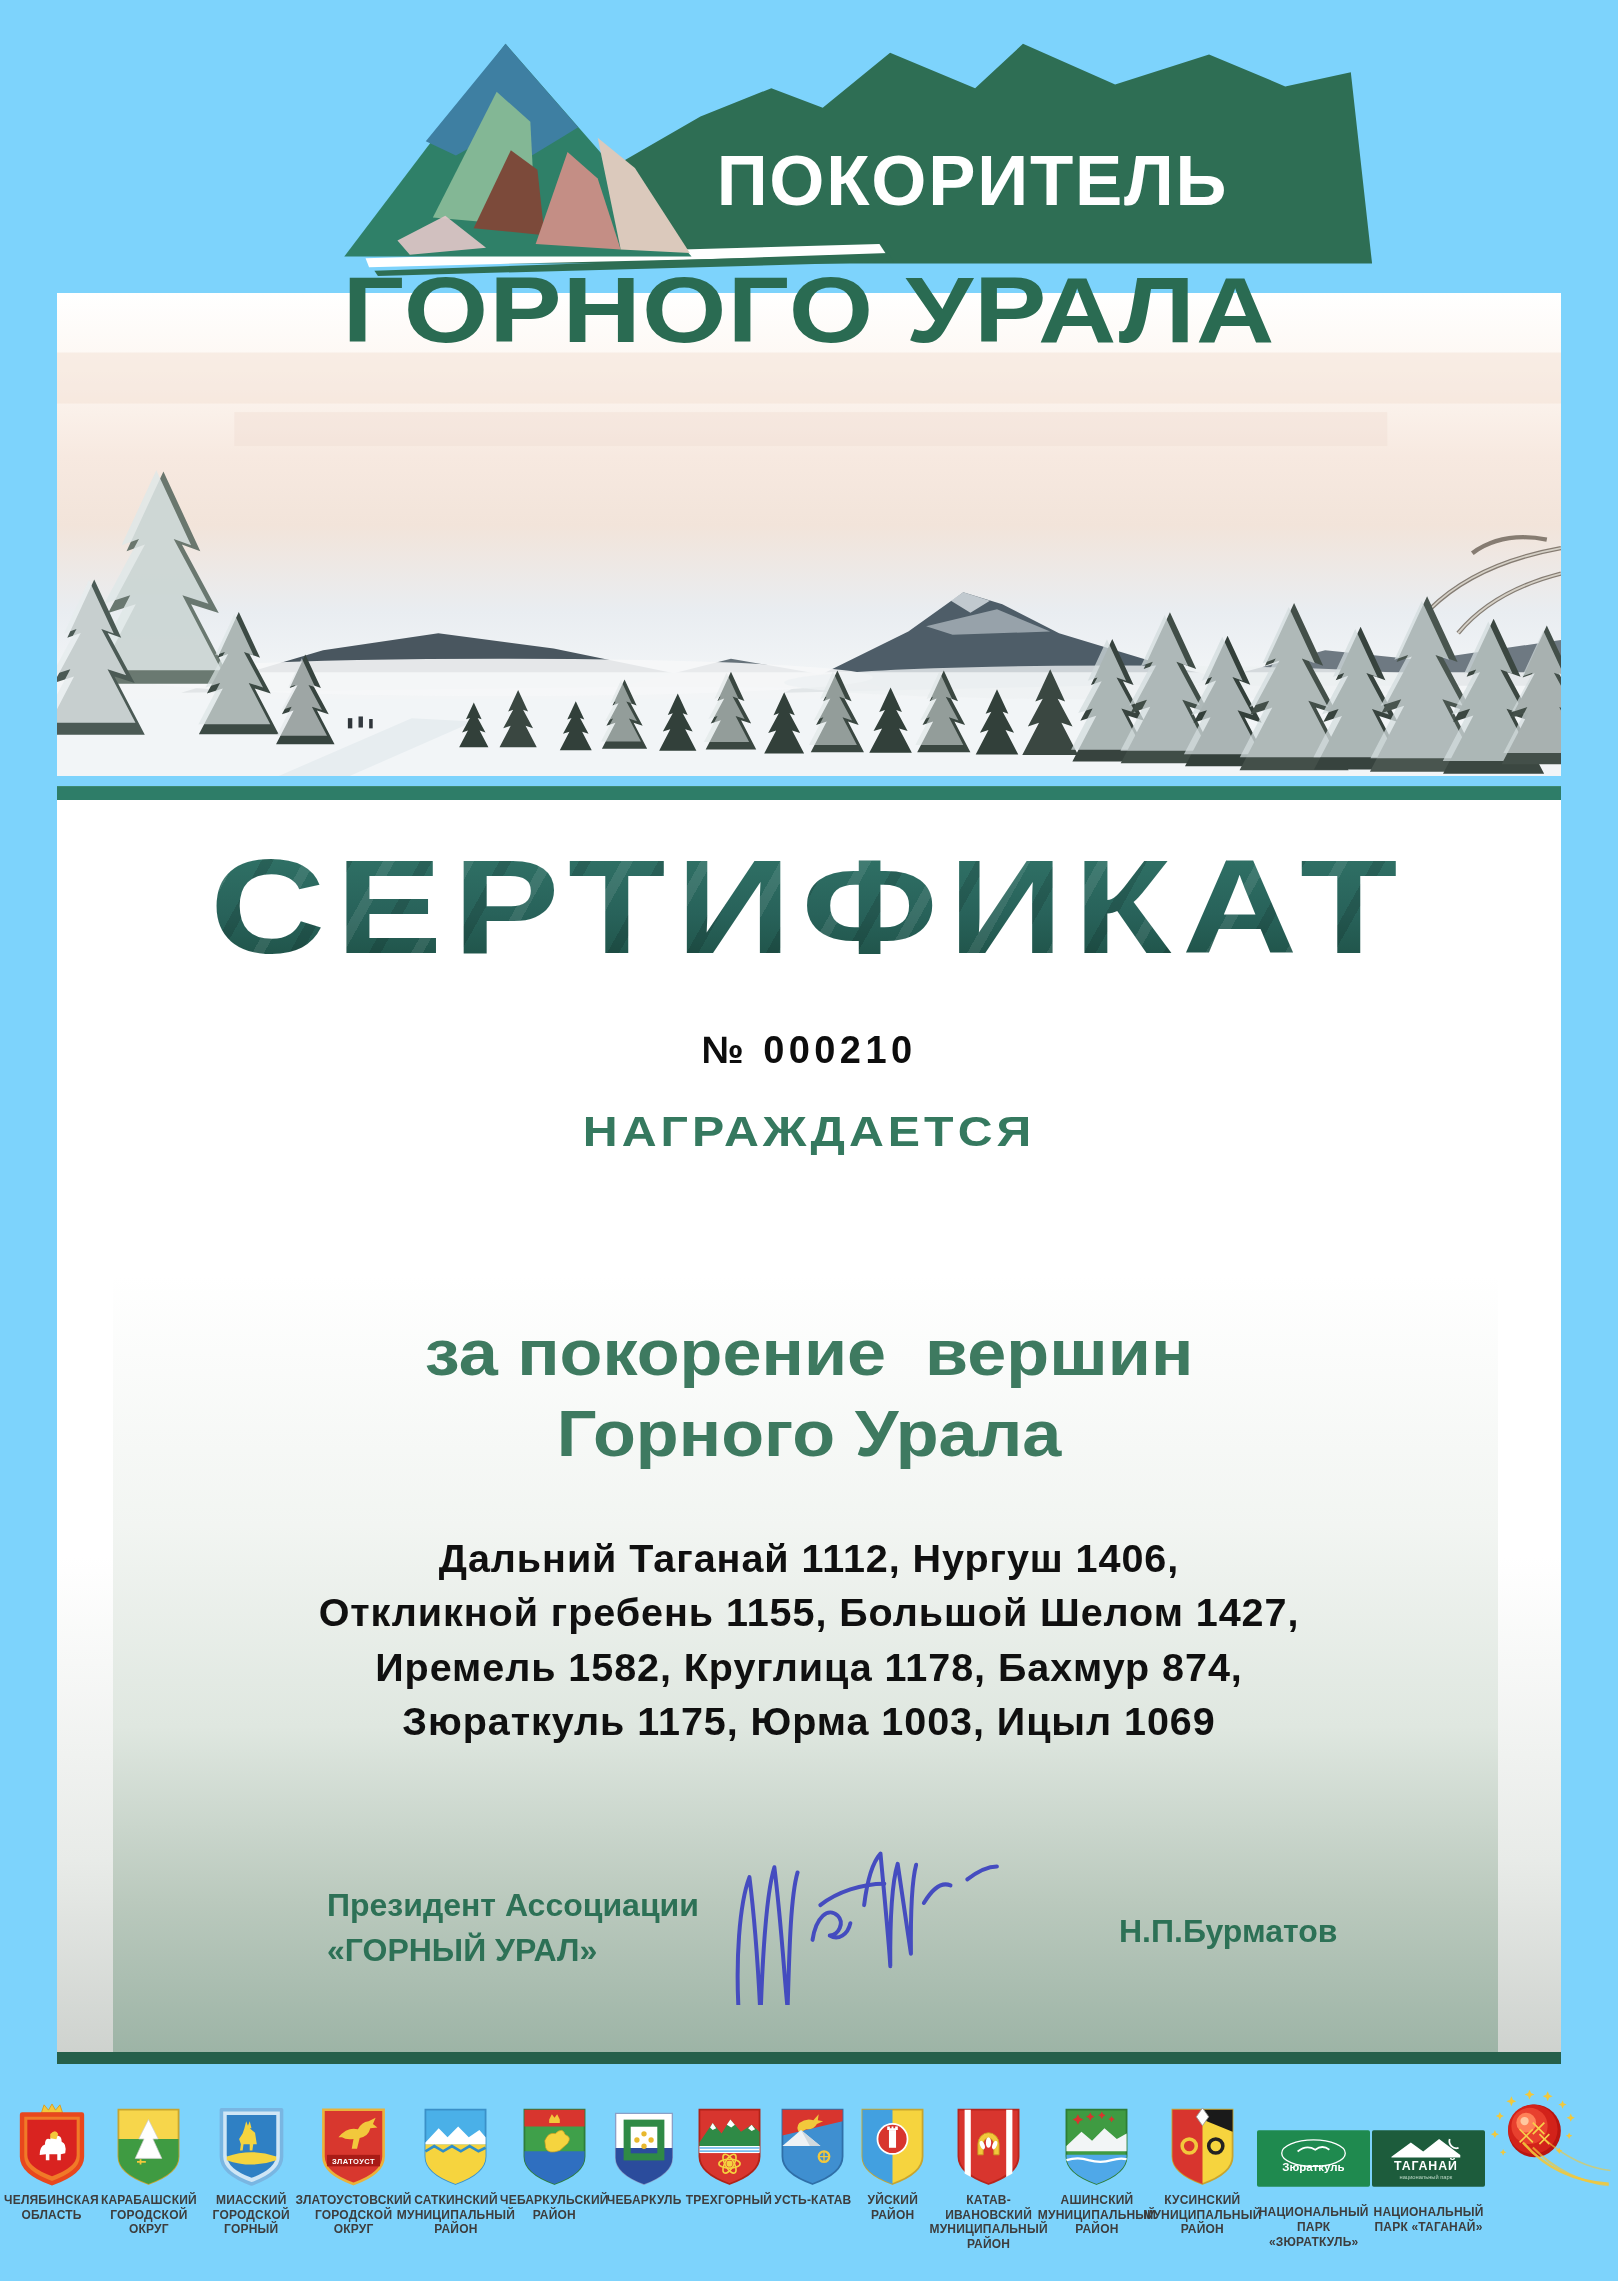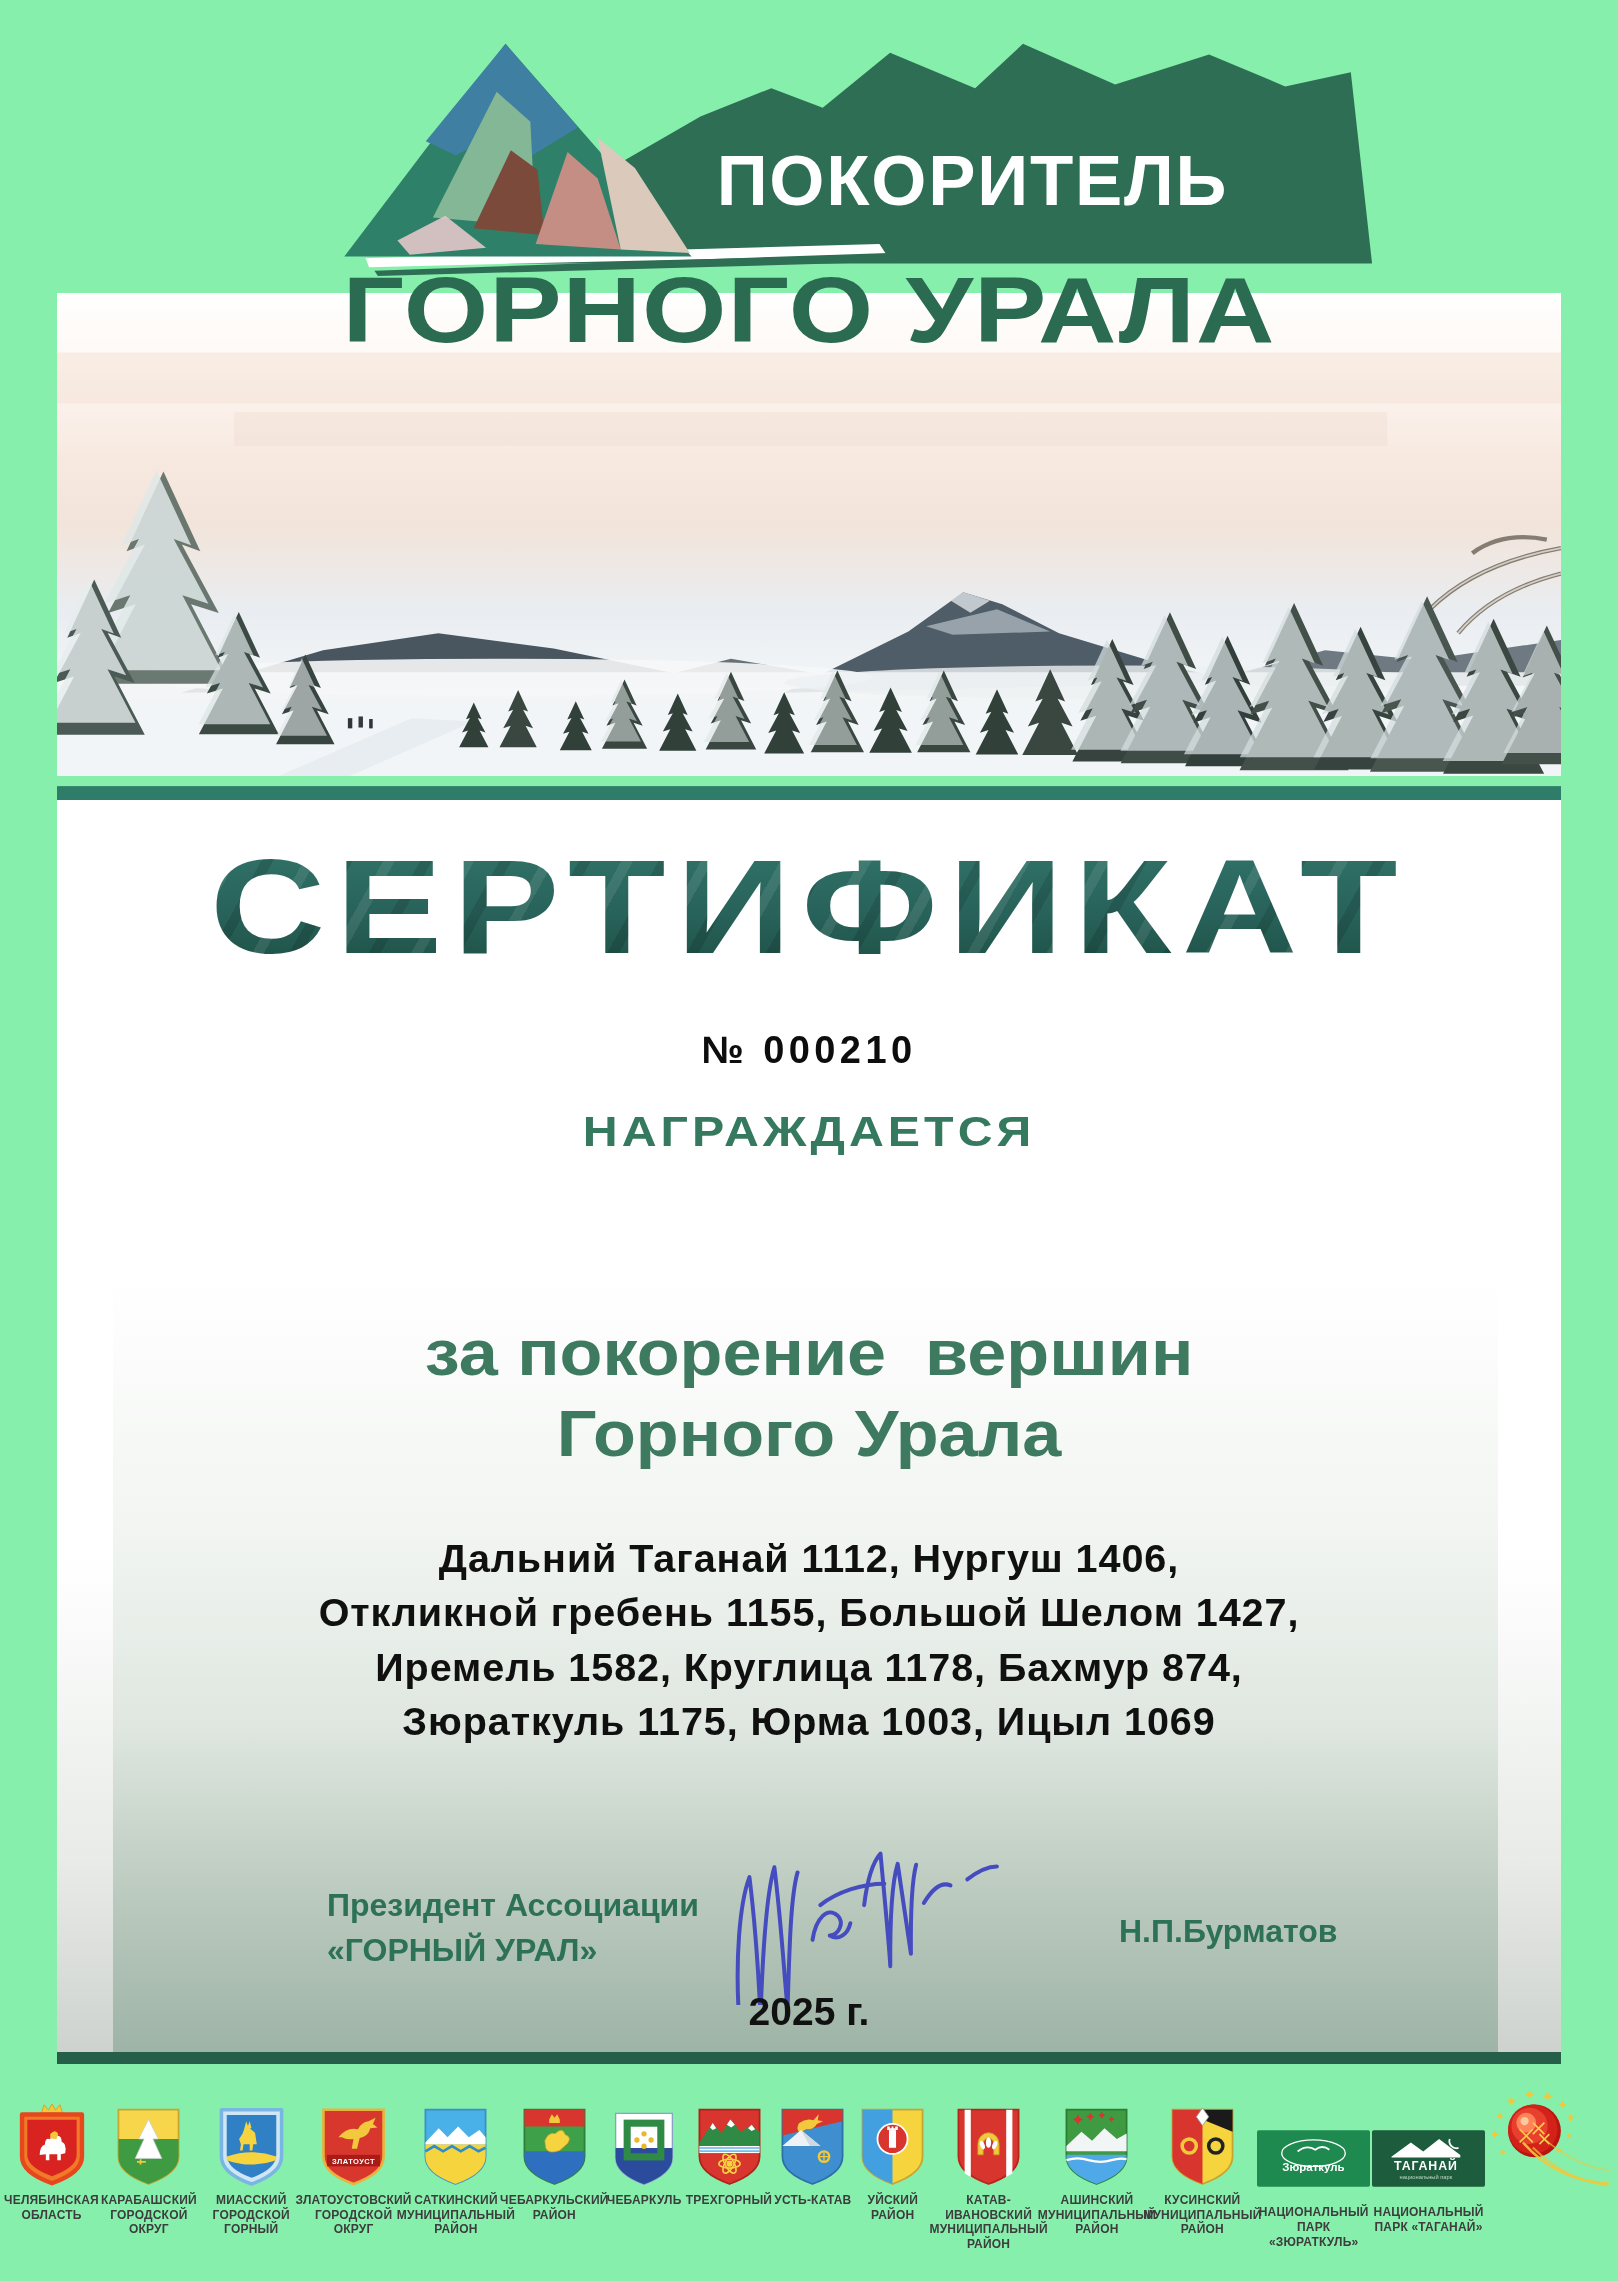--- a/index.html
+++ b/index.html
@@ -1,16 +1,16 @@
 <!DOCTYPE html>
 <html style="font-size:14px"><head>
 <meta charset="utf-8">
 <style>
   html,body{margin:0;padding:0;background:#ffffff;}
-  .page{position:relative;width:1618px;height:2281px;background:#86efac;overflow:hidden;
+  .page{position:relative;width:1618px;height:2281px;background:#7dd3fc;overflow:hidden;
         font-family:"Liberation Sans",sans-serif;}
   .abs{position:absolute;}
   .ctr{left:0;right:0;text-align:center;}
 
   
   .logo-svg{left:312px;top:35px;}
   .brand-line{top:262px;font-size:92px;font-weight:700;color:#2a6b52;letter-spacing:0.9px;
               transform:scaleX(1.18);line-height:1.05;white-space:nowrap;z-index:3;}
 
   
@@ -193,21 +193,20 @@
       <path d="M28,186 C40,120 60,60 78,34 C70,100 58,160 52,190 C72,120 92,56 108,30 C100,96 88,158 84,188 C102,124 118,66 132,42"></path>
       <path d="M130,120 C140,96 156,88 164,100 C170,110 160,122 150,120 C158,128 170,124 176,112"></path>
       <path d="M148,84 C170,74 200,72 224,78"></path>
       <path d="M196,96 C206,70 216,52 228,44 C220,96 212,150 208,170 C220,120 232,80 244,60 C240,100 236,140 234,162 C244,120 254,84 264,66"></path>
       <path d="M262,110 C276,96 288,92 296,98"></path>
       <path d="M316,96 C330,90 344,88 352,90"></path>
     </g>
   </svg>
 
   <div class="abs sign-name">Н.П.Бурматов</div>
-  <div class="abs ctr year">2025 г.</div>
 
   <div class="footer">
 
     <div class="fitem" style="width:89px">
       <div class="fart">
         <svg width="74" height="85" viewBox="0 0 84 96">
           <path d="M30,12 L33,3 L38,9 L42,2 L46,9 L51,3 L54,12 Z" fill="#f3c83b" stroke="#d89a1e" stroke-width="1"></path>
           <path d="M8,14 H76 V62 Q76,80 42,92 Q8,80 8,62 Z" fill="#f07a28" stroke="#e8471d" stroke-width="5" stroke-linejoin="round"></path>
           <path d="M14,20 H70 V60 Q70,74 42,84 Q14,74 14,60 Z" fill="#d92320"></path>
           <path d="M28,60 q0,-10 6,-12 q0,-8 6,-6 q1,-7 6,-4 q7,-1 7,7 q6,2 4,13 l-5,1 v7 h-4 v-7 h-9 v7 h-4 v-7 z" fill="#ffffff"></path>

